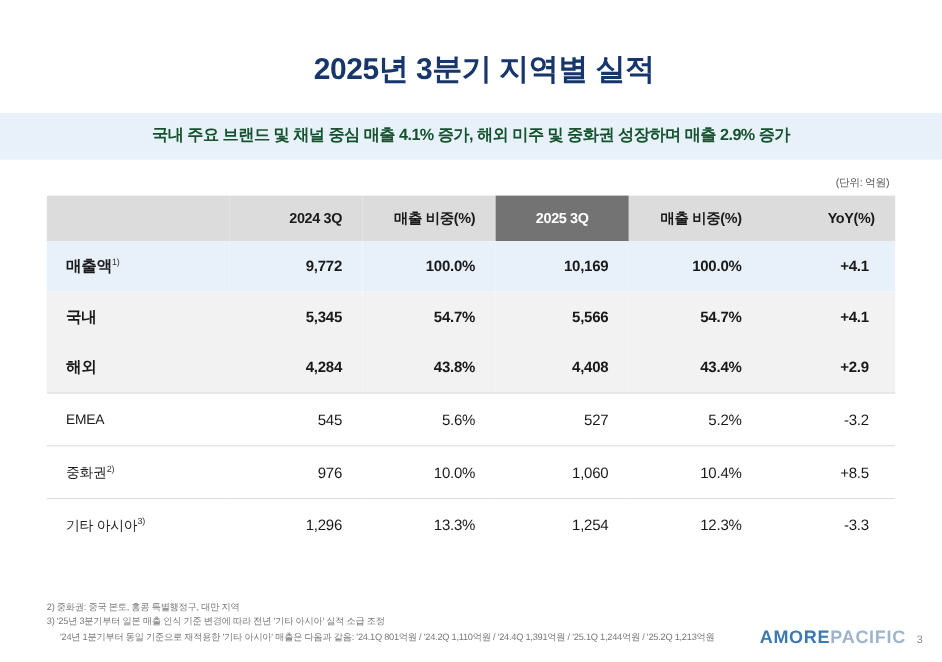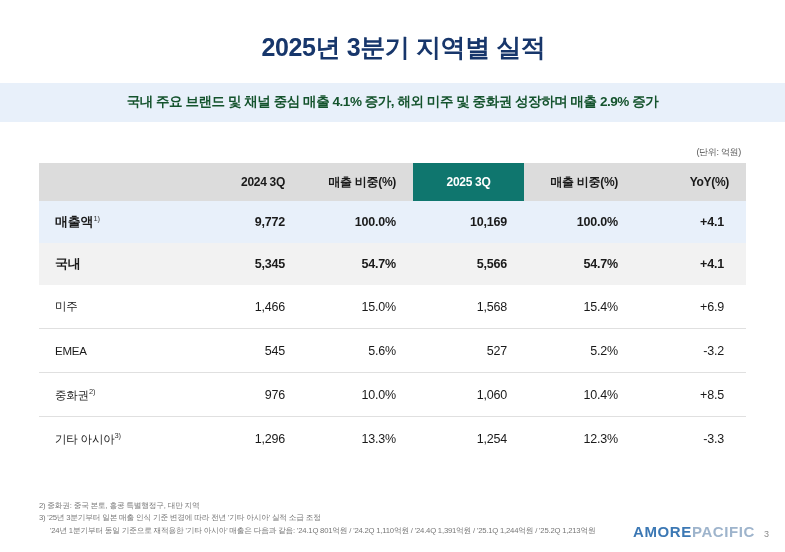--- a/index.html
+++ b/index.html
@@ -16,21 +16,21 @@
     color: #222222;
   }
 
   
   .slide-title {
     text-align: center;
     font-size: 25px;
     font-weight: bold;
     color: #17366B;
     letter-spacing: -0.4px;
-    padding-top: 34px;
+    padding-top: 45px;
     line-height: 1.1;
     margin-left: 22px;
   }
 
   
   .subtitle-band {
     margin-top: 21px;
     width: 785px;
     height: 39px;
     background: #E8F0FA;
@@ -82,21 +82,21 @@
     padding: 0 17px 0 0;
     letter-spacing: -0.3px;
     vertical-align: middle;
   }
   table.perf thead th.th-label {
     background: #DCDCDC;
     text-align: left;
     padding-left: 16px;
   }
   table.perf thead th.th-highlight {
-    background: #0f766e;
+    background: #737373;
     color: #ffffff;
     text-align: center;
     padding: 0;
   }
   table.perf thead th.th-yoy {
   }
 
   
   table.perf tbody td {
     font-size: 12.5px;
@@ -219,27 +219,27 @@
           <td class="cell-yoy">+4.1</td>
         </tr>
         <tr class="row-major">
           <td class="cell-label">국내</td>
           <td>5,345</td>
           <td>54.7%</td>
           <td>5,566</td>
           <td>54.7%</td>
           <td class="cell-yoy">+4.1</td>
         </tr>
-        <tr class="row-sub first-sub">
-          <td class="cell-label">미주</td>
-          <td>1,466</td>
-          <td>15.0%</td>
-          <td>1,568</td>
-          <td>15.4%</td>
-          <td class="cell-yoy">+6.9</td>
+        <tr class="row-major">
+          <td class="cell-label">해외</td>
+          <td>4,284</td>
+          <td>43.8%</td>
+          <td>4,408</td>
+          <td>43.4%</td>
+          <td class="cell-yoy">+2.9</td>
         </tr>
         <tr class="row-sub">
           <td class="cell-label">EMEA</td>
           <td>545</td>
           <td>5.6%</td>
           <td>527</td>
           <td>5.2%</td>
           <td class="cell-yoy">-3.2</td>
         </tr>
         <tr class="row-sub">

